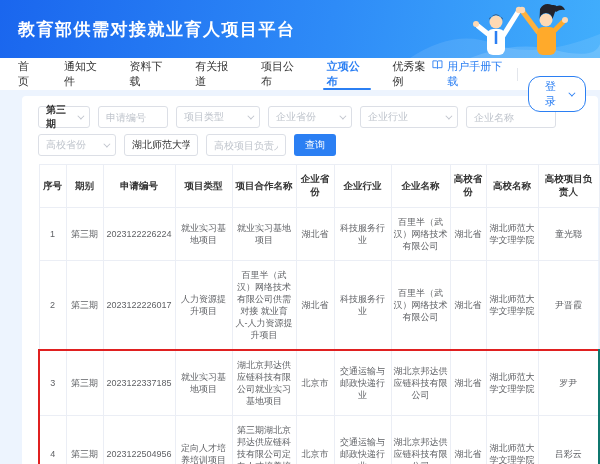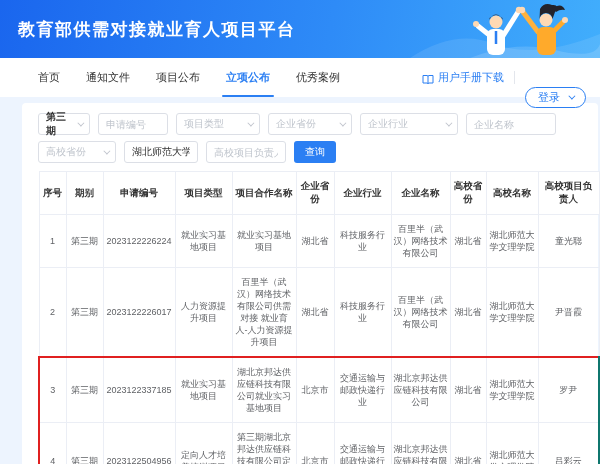--- a/index.html
+++ b/index.html
@@ -7,30 +7,30 @@
               font-family:"Liberation Sans", sans-serif; }
 
   
   .banner { position:relative; height:58px; overflow:hidden;
             background:linear-gradient(100deg,#1a66ee 0%,#2e8bf7 55%,#41aefc 100%); }
   .banner-title { position:absolute; left:18px; top:50%; transform:translateY(-50%);
                   color:#fff; font-size:17px; font-weight:bold; letter-spacing:1.5px; }
   .banner-art { position:absolute; right:0; top:0; height:58px; }
 
   
-  .nav { position:relative; height:39px; background:#fff; display:flex; align-items:center;
-         padding:0 14px 0 38px; }
+  .nav { position:relative; height:32px; background:#fff; display:flex; align-items:center;
+         padding:0 14px 0 18px; }
   .nav-items { display:flex; gap:26px; height:100%; align-items:center; }
   .nav-item { position:relative; font-size:11px; color:#333; cursor:pointer;
               height:100%; display:flex; align-items:center; }
   .nav-item.active { color:#2b7ff3; font-weight:bold; }
   .nav-item.active::after { content:''; position:absolute; bottom:0; left:-4px; right:-4px;
                             height:2px; background:#2b7ff3; border-radius:1px; }
   .nav-right { margin-left:auto; display:flex; align-items:center; gap:10px; }
-  .manual-link { display:flex; align-items:flex-end; gap:4px; color:#2b7ff3;
+  .manual-link { display:flex; align-items:flex-start; gap:4px; color:#2b7ff3;
                  font-size:11px; cursor:pointer; }
   .nav-divider { width:1px; height:13px; background:#e3e6ec; }
   .login-btn { display:flex; align-items:center; gap:4px; color:#2b7ff3; font-size:11px;
                border:1px solid #2b7ff3; border-radius:12px; padding:2px 12px; cursor:pointer;
                background:#fff;margin-top:40px; }
 
   
   .card { margin:6px 2px 0 22px; background:#fff; border-radius:4px;
           padding:10px 16px 0 16px; min-height:376px; }
 
@@ -91,20 +91,22 @@
     <rect x="127" y="27" width="19" height="28" rx="6" fill="#ffaa2b"></rect>
     <path d="M145 30 L153 22" stroke="#ffaa2b" stroke-width="5" stroke-linecap="round"></path>
     <circle cx="155" cy="20" r="3" fill="#ffd9b3"></circle>
   </svg>
 </div>
 
 <div class="nav">
   <div class="nav-items">
     <div class="nav-item">首页</div>
     <div class="nav-item">通知文件</div>
+    <div class="nav-item">资料下载</div>
+    <div class="nav-item">有关报道</div>
     <div class="nav-item">项目公布</div>
     <div class="nav-item active">立项公布</div>
     <div class="nav-item">优秀案例</div>
   </div>
   <div class="nav-right">
     <div class="manual-link">
       <svg width="12" height="11" viewBox="0 0 12 11">
         <path d="M1 1.5 H5 Q6 1.5 6 2.5 Q6 1.5 7 1.5 H11 V9 H7 Q6 9 6 10 Q6 9 5 9 H1 Z" fill="none" stroke="#2b7ff3" stroke-width="1"></path>
         <path d="M6 2.5 V9.5" stroke="#2b7ff3" stroke-width="1"></path>
       </svg>

